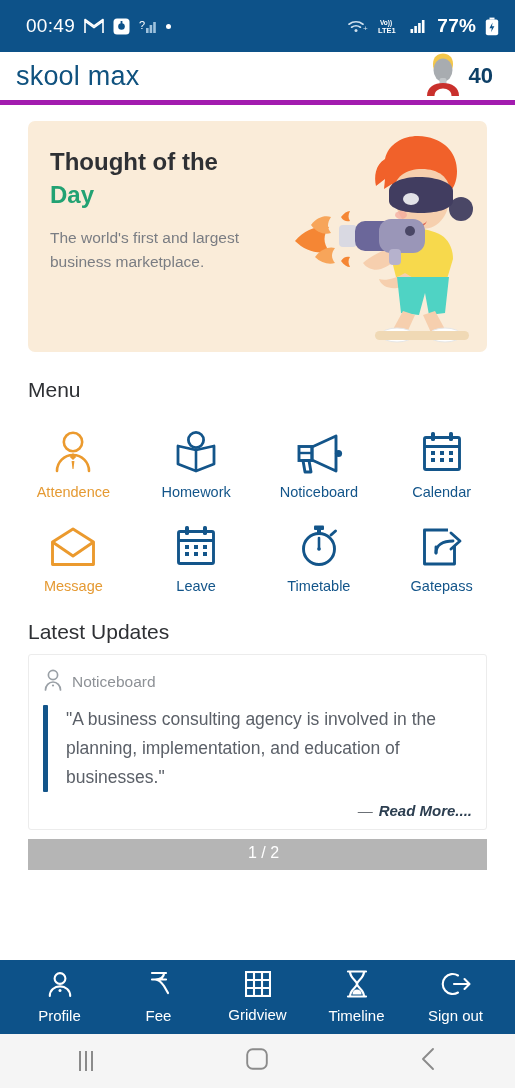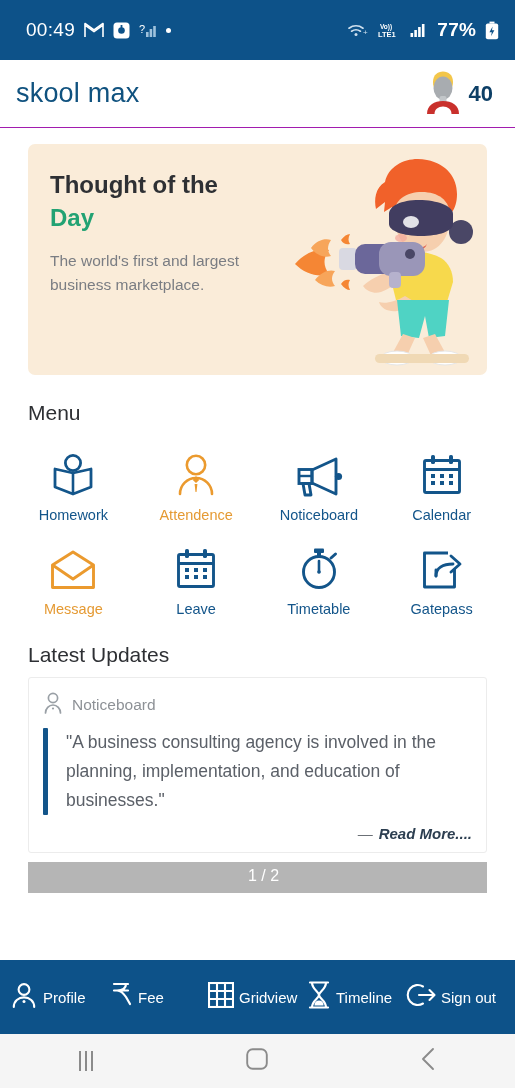--- a/index.html
+++ b/index.html
@@ -6,34 +6,34 @@
   html, body {
     width: 515px; height: 1088px;
     font-family: "Liberation Sans", sans-serif;
     background: #ffffff;
     overflow: hidden;
   }
   #app { position: relative; width: 515px; height: 1088px; display: flex; flex-direction: column; }
 
   
   .statusbar {
-    height: 60px; background: #0d5289; color: #ffffff;
+    height: 52px; background: #0d5289; color: #ffffff;
     display: flex; align-items: center; justify-content: space-between;
     padding: 0 16px 0 26px; flex: 0 0 auto;
   }
   .sb-left, .sb-right { display: flex; align-items: center; gap: 9px; }
   .sb-time { font-size: 19px; letter-spacing: .3px; font-weight: 400; }
   .sb-ico { display: inline-flex; align-items: center; justify-content: center; }
   .sb-dot { width: 5px; height: 5px; border-radius: 50%; background: #fff; display: inline-block; }
   .sb-batt { font-size: 19px; font-weight: 700; letter-spacing: .2px; }
   .volte { font-size: 7px; line-height: 7px; font-weight: 700; }
 
   
   .appbar {
-    height: 68px; background: #ffffff; border-bottom: 1px solid #a21caf;
+    height: 53px; background: #ffffff; border-bottom: 5px solid #a21caf;
     display: flex; align-items: center; justify-content: space-between;
     padding: 0 22px 0 16px; flex: 0 0 auto;
   }
   .brand { color: #10527f; font-size: 27px; font-weight: 400; letter-spacing: .2px; }
   .profile-wrap { display: flex; align-items: center; gap: 4px; }
   .badge-count { color: #0d3f66; font-size: 22px; font-weight: 700; }
 
   
   .content { flex: 1 1 auto; overflow: hidden; position: relative; background: #fff; }
 
@@ -69,21 +69,21 @@
              font-style: italic; font-weight: 700; }
   .lu-more .dash { font-style: normal; font-weight: 400; color:#6b7076; margin-right: 6px; }
   .pager { margin: 9px 28px 0 28px; background: #b5b5b5; color: #fff; text-align: center;
            font-size: 16px; padding: 5px 0 8px 12px; }
 
   
   .bottomnav {
     height: 74px; background: #0d5289; display: flex; align-items: center;
     justify-content: space-around; flex: 0 0 auto; padding: 0 10px;
   }
-  .bn-cell { display: flex; flex-direction: row; align-items: center; gap: 5px; cursor: pointer; flex: 1; }
+  .bn-cell { display: flex; flex-direction: column; align-items: center; gap: 5px; cursor: pointer; flex: 1; }
   .bn-label { color: #ffffff; font-size: 15px; }
 
   
   .androidnav {
     height: 54px; background: #f5f5f5; display: flex; align-items: center;
     justify-content: space-around; flex: 0 0 auto;
   }
   .an-btn { width: 90px; display: flex; align-items: center; justify-content: center; cursor: pointer; }
   .an-recents { display: flex; gap: 4px; }
   .an-recents i { display: block; width: 2px; height: 20px; background: #8b8b8b; }
@@ -221,39 +221,39 @@
           <rect x="82" y="202" width="94" height="9" rx="4.5" fill="#f0d9b5"></rect>
         </svg>
       </div>
     </div>
 
     <div class="section-title">Menu</div>
     <div class="menu-grid">
 
       <div class="menu-cell">
         <span class="menu-ico">
-          <svg width="46" height="44" viewBox="0 0 46 44">
-            <circle cx="23" cy="10" r="7.6" fill="none" stroke="#13558a" stroke-width="2.8"></circle>
-            <path d="M23 20v21" stroke="#13558a" stroke-width="2.6"></path>
-            <path d="M23 20 5 16v18l18 7 18-7V16z" fill="none" stroke="#13558a" stroke-width="2.8" stroke-linejoin="round"></path>
-          </svg>
-        </span>
-        <span class="menu-label lbl-blue">Homework</span>
-      </div>
-
-      <div class="menu-cell">
-        <span class="menu-ico">
           <svg width="42" height="44" viewBox="0 0 42 44">
             <circle cx="21" cy="12" r="9.2" fill="none" stroke="#eb9a2e" stroke-width="2.6"></circle>
             <path d="M5 41c0-9 7.2-16 16-16s16 7 16 16" fill="none" stroke="#eb9a2e" stroke-width="2.6" stroke-linecap="round"></path>
             <path d="M21 23l-3.2 4 3.2 3 3.2-3z" fill="#eb9a2e"></path>
             <path d="M19.6 31h2.8l-.9 8h-1z" fill="#eb9a2e"></path>
           </svg>
         </span>
         <span class="menu-label lbl-orange">Attendence</span>
+      </div>
+
+      <div class="menu-cell">
+        <span class="menu-ico">
+          <svg width="46" height="44" viewBox="0 0 46 44">
+            <circle cx="23" cy="10" r="7.6" fill="none" stroke="#13558a" stroke-width="2.8"></circle>
+            <path d="M23 20v21" stroke="#13558a" stroke-width="2.6"></path>
+            <path d="M23 20 5 16v18l18 7 18-7V16z" fill="none" stroke="#13558a" stroke-width="2.8" stroke-linejoin="round"></path>
+          </svg>
+        </span>
+        <span class="menu-label lbl-blue">Homework</span>
       </div>
 
       <div class="menu-cell">
         <span class="menu-ico">
           <svg width="50" height="42" viewBox="0 0 50 42">
             <path d="M42 4 18 15v13L42 39z" fill="none" stroke="#13558a" stroke-width="2.9" stroke-linejoin="round"></path>
             <rect x="5" y="14.5" width="13" height="14" fill="none" stroke="#13558a" stroke-width="2.9"></rect>
             <path d="M9 28.5 11 40h6l-2-11.5z" fill="none" stroke="#13558a" stroke-width="2.9" stroke-linejoin="round"></path>
             <path d="M5 21h13" stroke="#13558a" stroke-width="2.4"></path>
             <circle cx="44.5" cy="21.5" r="3.6" fill="#13558a"></circle>

